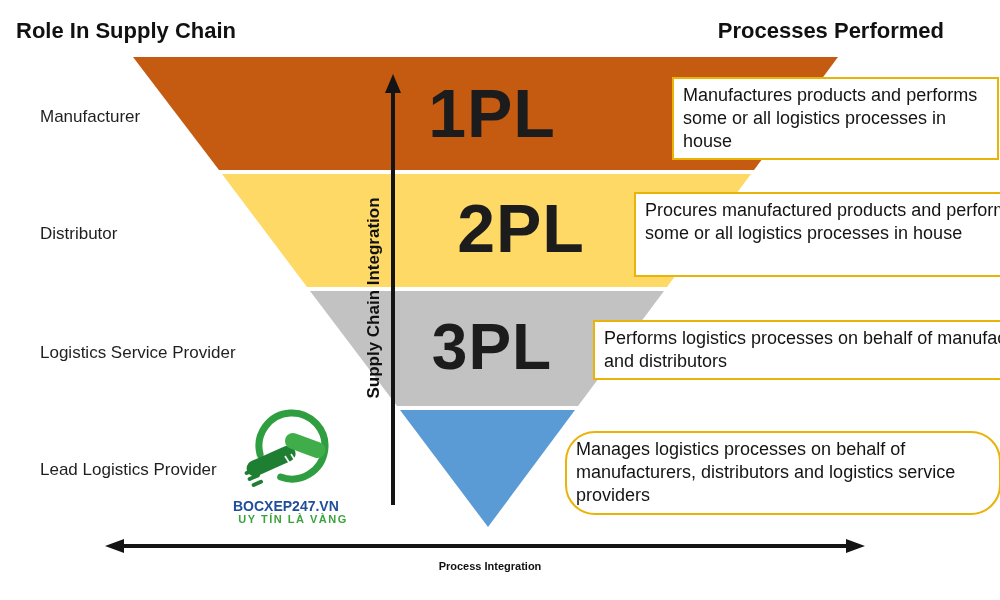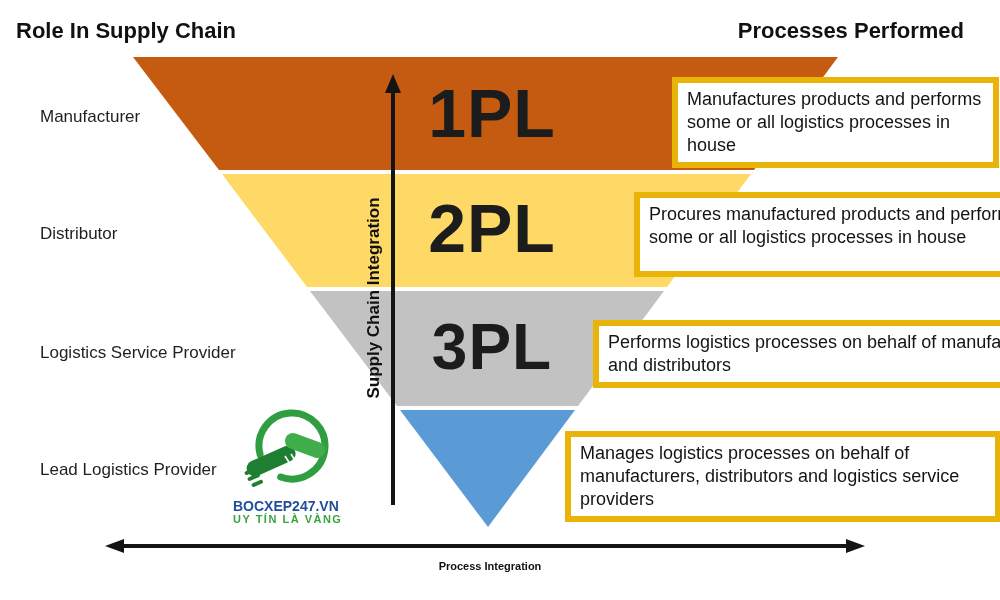--- a/index.html
+++ b/index.html
@@ -3,54 +3,54 @@
 <meta charset="utf-8">
 <style>
   html,body{margin:0;padding:0;background:#fff;}
   #stage{
     position:relative;width:1000px;height:600px;background:#ffffff;overflow:hidden;
     font-family:"Liberation Sans","DejaVu Sans",sans-serif;color:#1a1a1a;
   }
   #bg-svg{position:absolute;left:0;top:0;width:1000px;height:600px;}
   .hdr{position:absolute;top:18px;font-size:22px;font-weight:bold;color:#111;white-space:nowrap;}
   #hdr-left{left:16px;}
-  #hdr-right{right:36px;}
+  #hdr-right{right:56px;}
   .role{position:absolute;left:40px;font-size:17px;line-height:22px;color:#1f1f1f;white-space:nowrap;}
   #role-1{top:106px;} #role-2{top:223px;} #role-3{top:342px;} #role-4{top:459px;}
   .pl{
     position:absolute;left:492px;transform:translate(-50%,-50%);
     font-weight:bold;color:#1c1c1c;letter-spacing:1px;white-space:nowrap;line-height:1;
   }
   #pl-1{top:113px;font-size:68px;}
-  #pl-2{top:228px;font-size:68px;}
+  #pl-2{top:228px;font-size:68px;margin-left:29px;}
   #pl-3{top:347px;font-size:64px;}
   #pl-4{top:463px;font-size:50px;left:490px;}
   .descbox{
-    position:absolute;background:#ffffff;border:6px solid #eab308;
+    position:absolute;background:#ffffff;border:2px solid #eab308;
     font-size:18px;line-height:23px;padding:5px 9px;color:#141414;box-sizing:border-box;
   }
   #box-1{left:672px;top:77px;width:327px;min-height:81px;}
   #box-2{left:634px;top:192px;width:403px;min-height:85px;}
   #box-3{left:593px;top:320px;width:486px;min-height:53px;}
-  #box-4{left:565px;top:431px;width:436px;min-height:84px;}
+  #box-4{left:565px;top:431px;width:436px;min-height:84px;border-radius:30px;}
   #v-axis-label{
     position:absolute;left:374px;top:298px;transform:translate(-50%,-50%) rotate(-90deg);
     font-size:17px;font-weight:bold;white-space:nowrap;color:#111;
   }
   #h-axis-label{
     position:absolute;left:490px;top:560px;transform:translateX(-50%);
     font-size:11px;font-weight:bold;color:#111;white-space:nowrap;
   }
   #logo{position:absolute;left:243px;top:406px;width:98px;height:88px;}
   #logo-brand{
     position:absolute;left:233px;top:498px;width:120px;text-align:left;
     font-size:14px;font-weight:bold;color:#1F4E9C;white-space:nowrap;
   }
   #logo-tagline{
-    position:absolute;left:233px;top:513px;width:120px;text-align:left;
+    position:absolute;left:233px;top:513px;width:120px;text-align:center;
     font-size:11px;font-weight:bold;color:#3AA43C;letter-spacing:1.5px;white-space:nowrap;
   }
 </style>
 </head>
 <body>
 
 <div id="stage">
 
   <svg id="bg-svg" viewBox="0 0 1000 600" aria-hidden="true">
 

